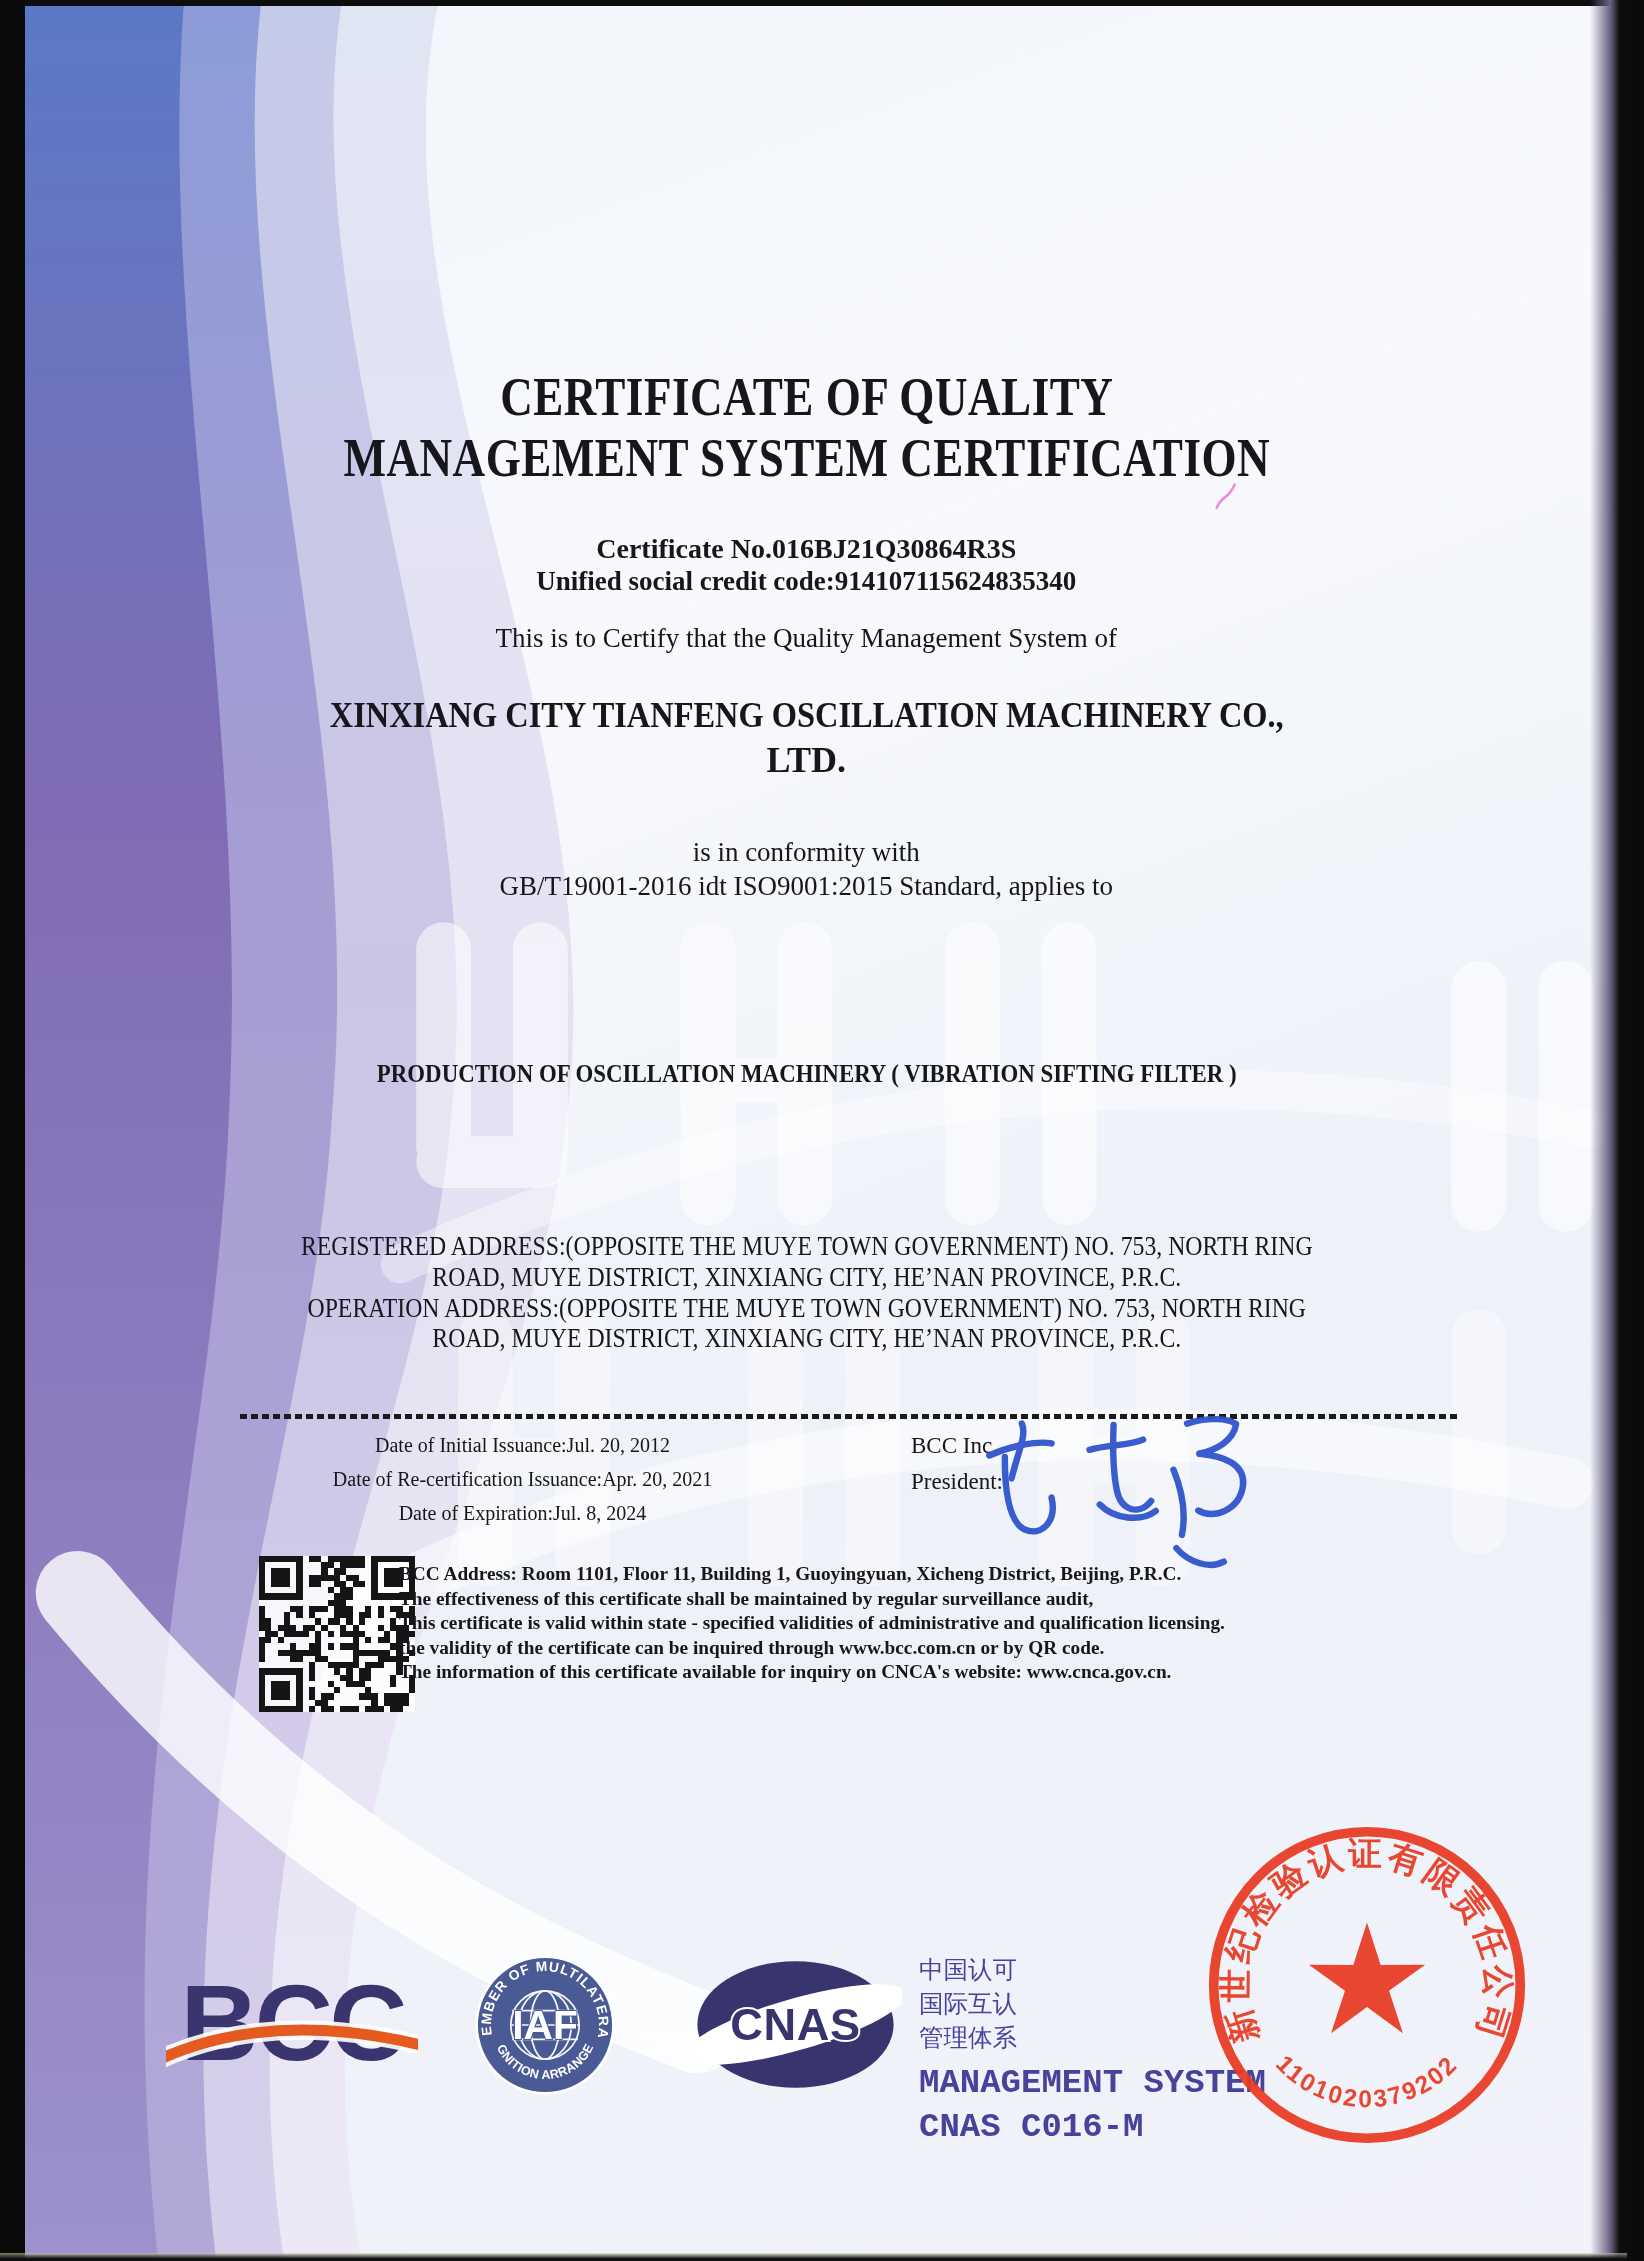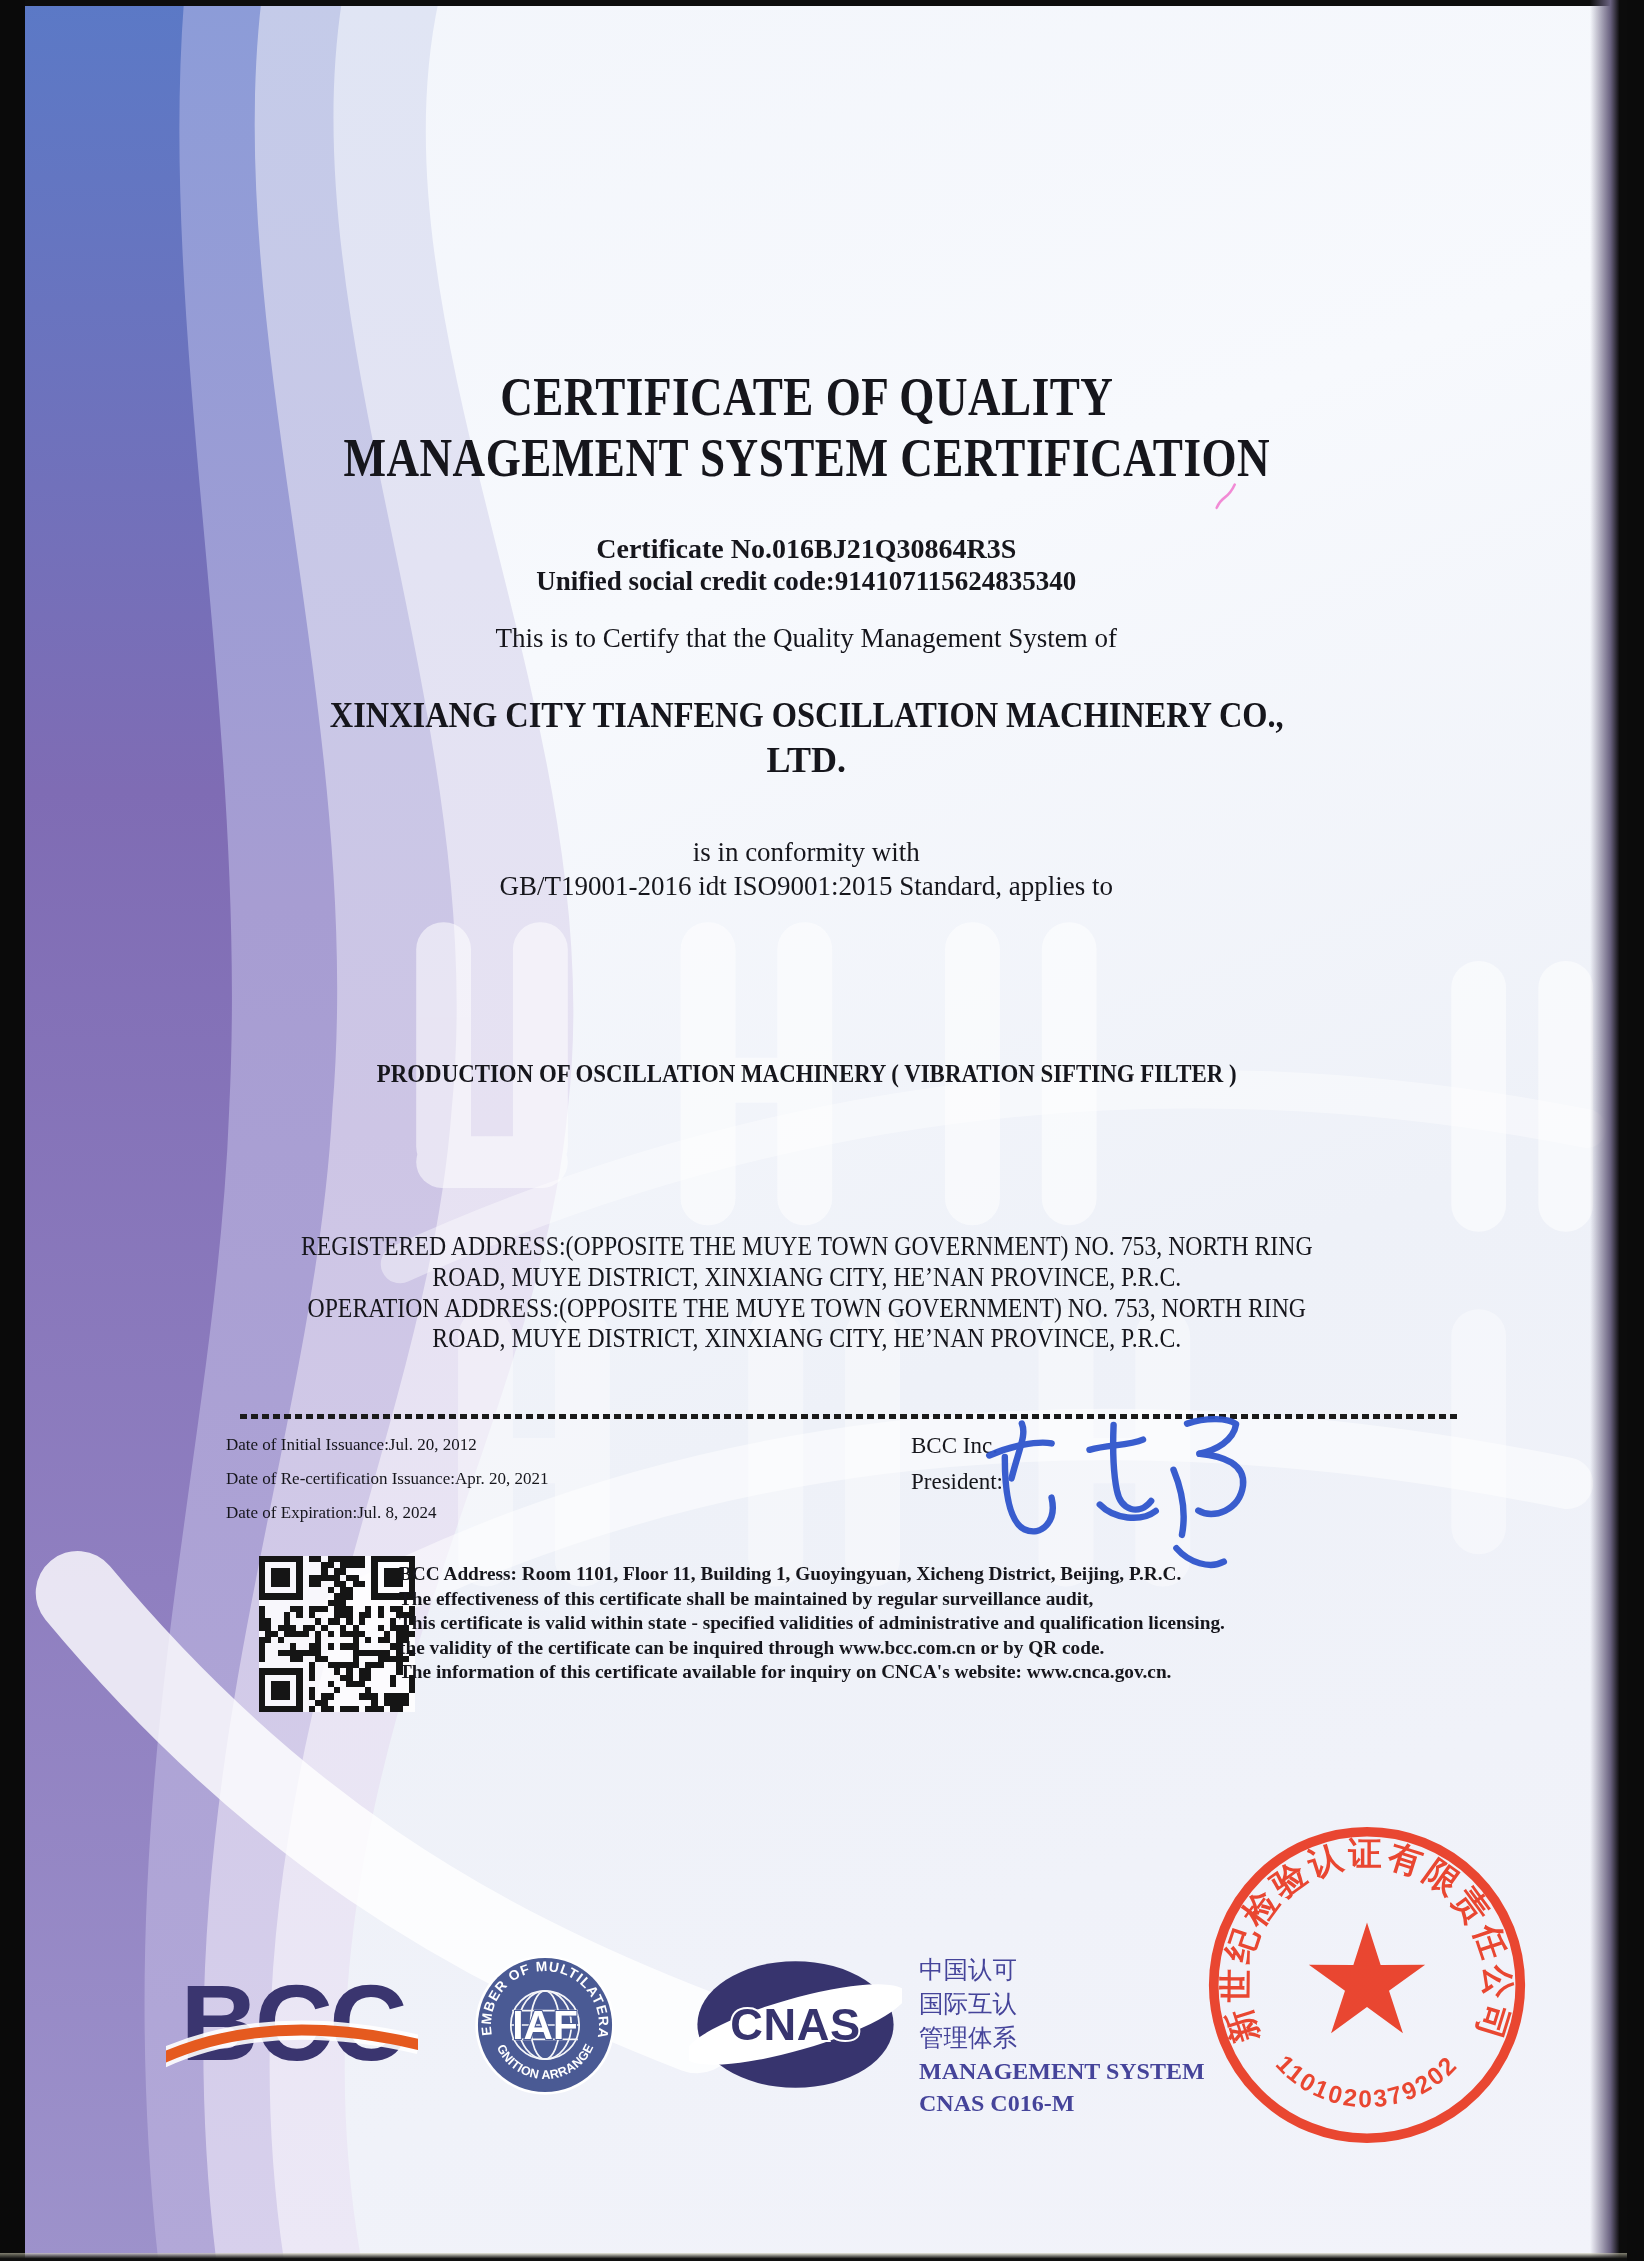--- a/index.html
+++ b/index.html
@@ -8,26 +8,26 @@
   .ctr{left:24.5px;right:39px;text-align:center;}
   .cond{transform:scaleX(.88);transform-origin:50% 50%;}
   .cond2{transform:scaleX(.82);transform-origin:50% 50%;}
   .cond3{transform:scaleX(.9);transform-origin:50% 50%;}
   .title{font-size:55px;font-weight:bold;letter-spacing:0.6px;line-height:62px;white-space:nowrap;}
   .certno{font-size:28px;font-weight:bold;}
   .body42{font-size:27px;}
   .company{font-size:36px;font-weight:bold;white-space:nowrap;}
   .scope{font-size:26px;font-weight:bold;white-space:nowrap;}
   .addr{font-size:27px;white-space:nowrap;}
-  .dates{font-size:17px;line-height:34px;text-align:left;}
+  .dates{font-size:20px;line-height:34px;text-align:center;}
   .fineprint{font-size:19.3px;line-height:24.5px;white-space:nowrap;}
   .issuer{font-size:23px;line-height:36px;}
   .dashline{height:4.5px;background:repeating-linear-gradient(90deg,#1b1b1b 0 7px,rgba(0,0,0,0) 7px 11px);}
   .cjk{font-size:24.5px;line-height:34px;color:#45449a;font-family:"Liberation Sans","DejaVu Sans",sans-serif;}
-  .mgmt{font-size:24px;font-weight:bold;color:#45449a;font-family:Liberation Serif, serif;line-height:32px;}
+  .mgmt{font-size:34px;font-weight:bold;color:#45449a;font-family:Liberation Mono, monospace;line-height:32px;margin-top:12px;}
   
   .edge-left{left:0;top:0;width:24.5px;height:2261px;background:#0a0a0a;}
   .edge-top{left:0;top:0;width:1645px;height:6.4px;background:#0d0d0d;}
   .edge-right{right:0;top:0;width:37px;height:2261px;background:linear-gradient(90deg,rgba(90,84,112,0) 0%,#6a6280 55%,#0c0c0c 80%);}
   .edge-bottom{left:0;bottom:0;width:1645px;height:7.7px;background:linear-gradient(180deg,rgba(226,224,196,.55),#101010 70%);}
   svg text{font-family:"Liberation Sans","DejaVu Sans",sans-serif;}
 </style>
 </head>
 <body>
 

